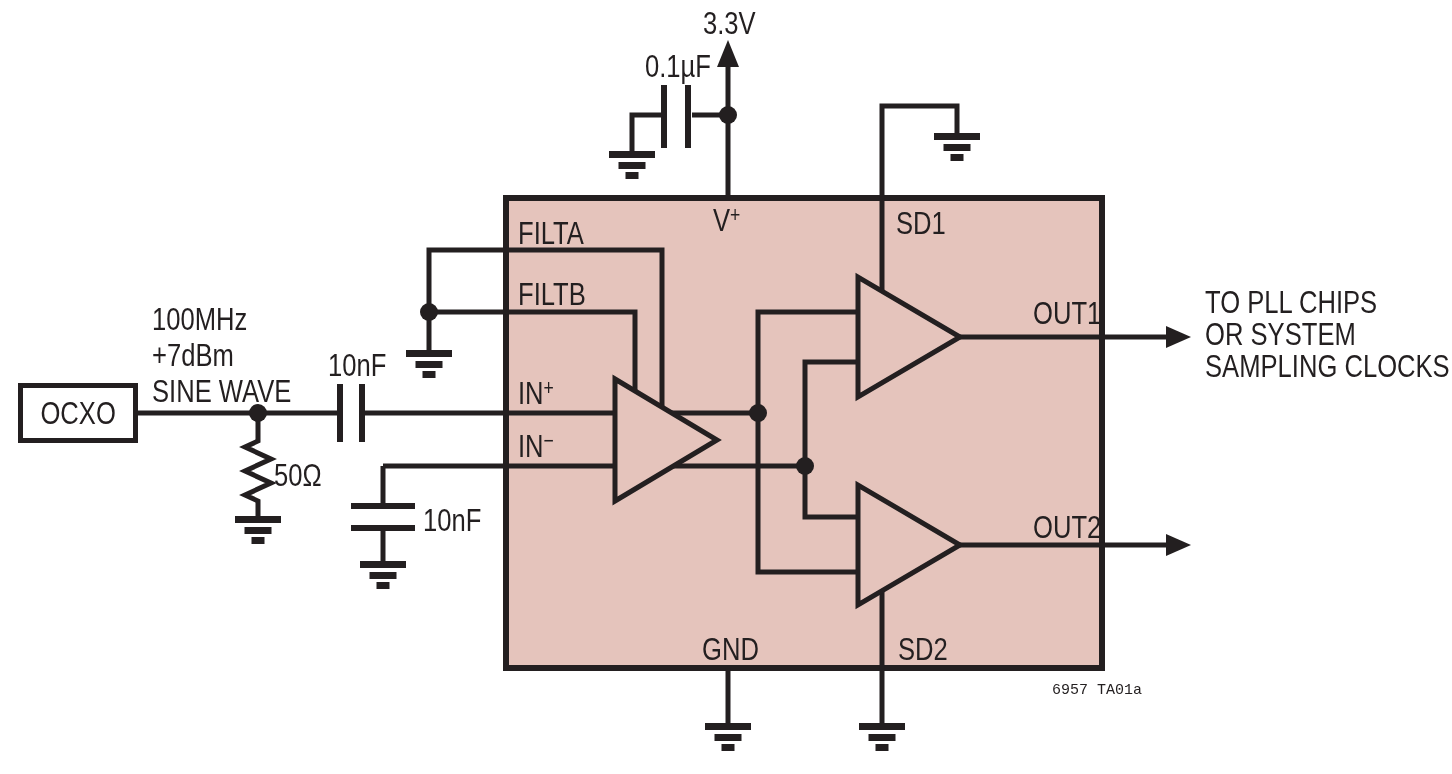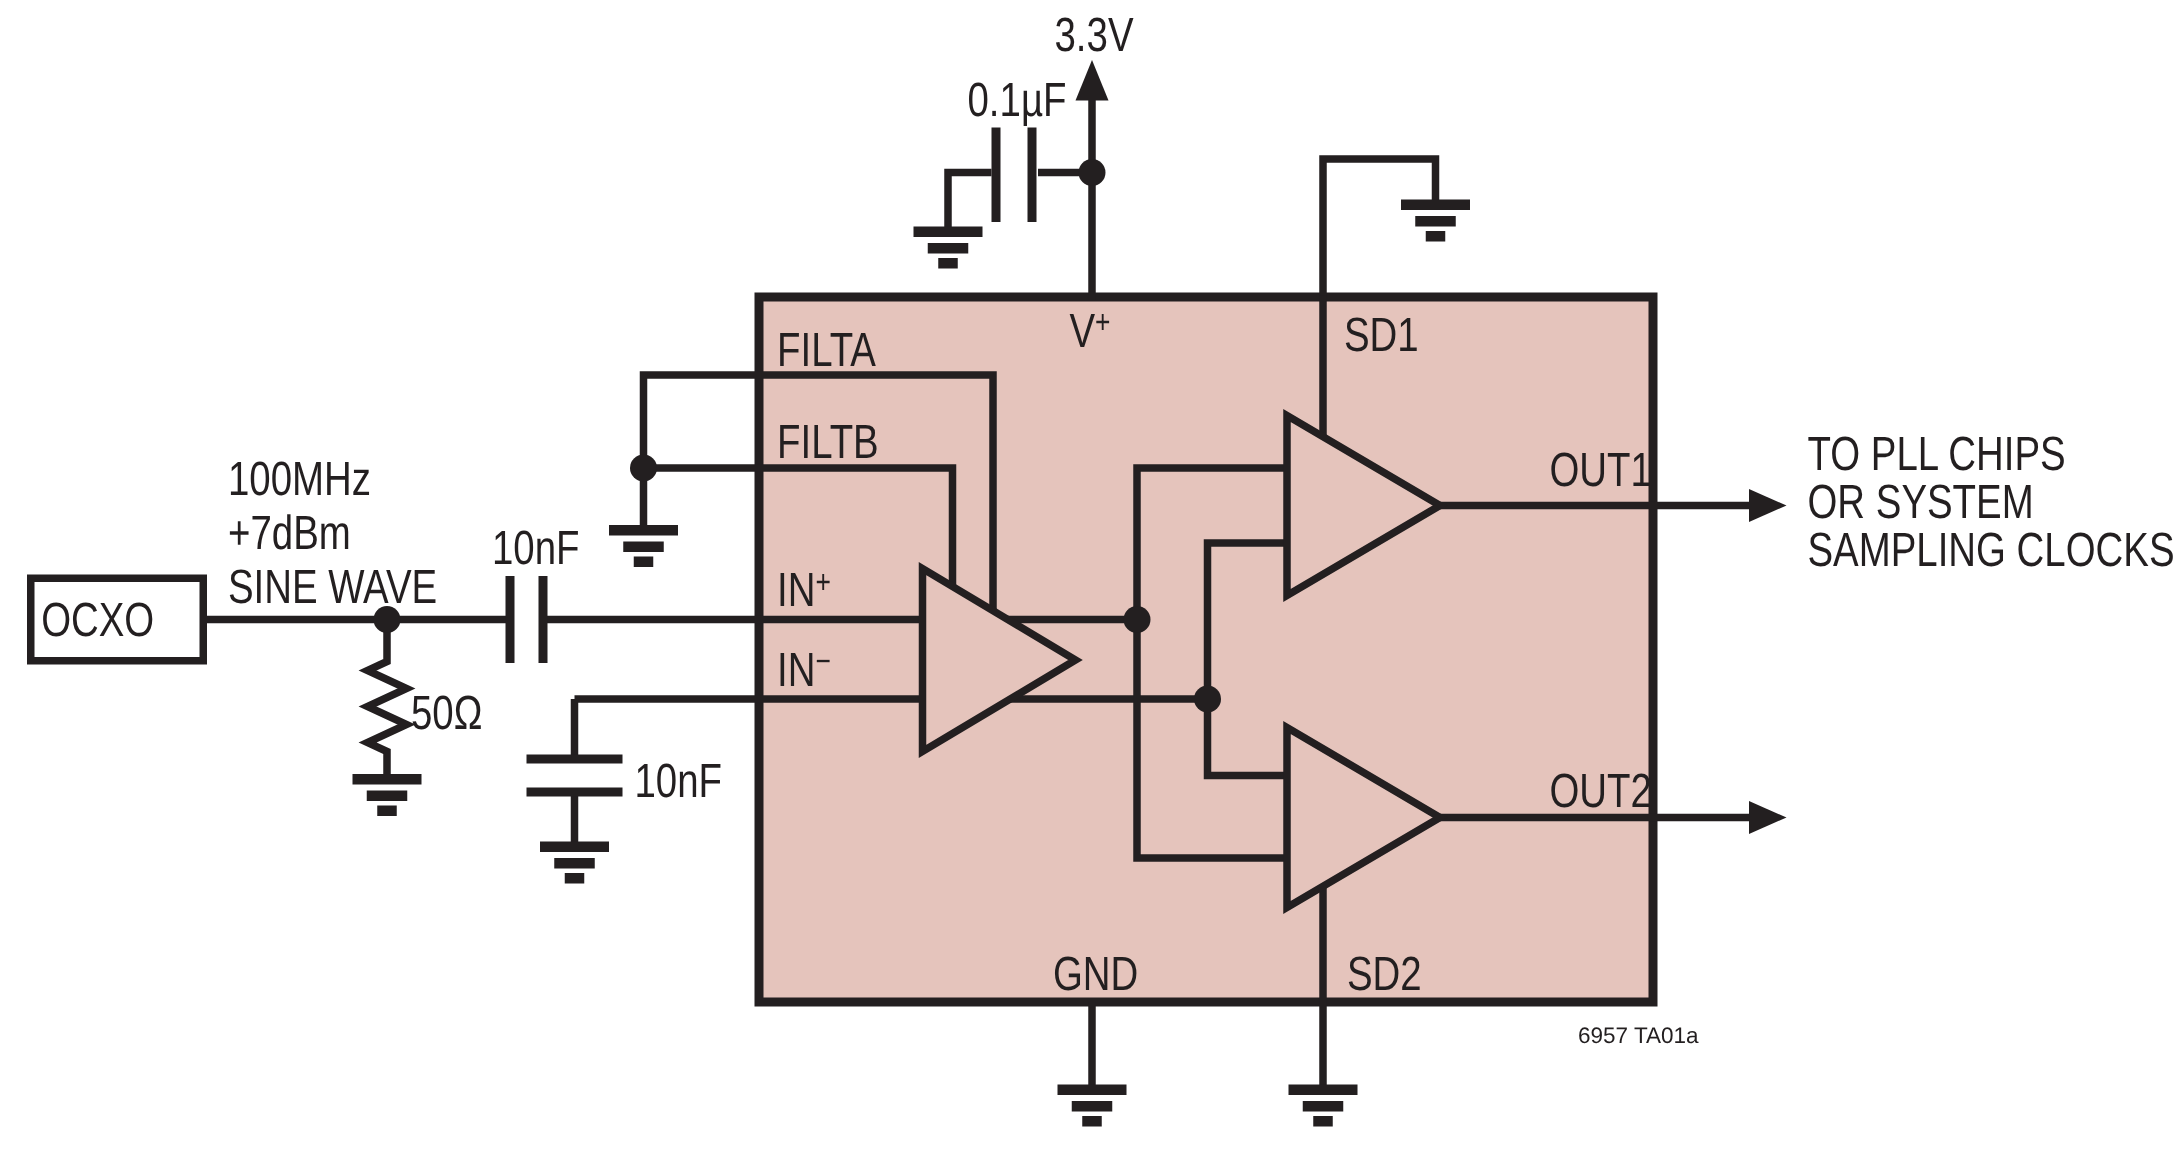--- a/index.html
+++ b/index.html
@@ -20,25 +20,25 @@
   .lbl {
     position:absolute; white-space:nowrap; line-height:1;
     font-size:32px; color:#231f20;
     transform:scaleX(0.8); transform-origin:0 0;
   }
   .lbl .sup { font-size:22px; position:relative; top:-9px; }
   .multiline div { line-height:36px; }
   .note div { line-height:32px; }
   .small {
     position:absolute; white-space:nowrap; line-height:1;
-    font-size:15px; color:#231f20;
+    font-size:15px; color:#231f20;font-family:Liberation Mono, monospace;
   }
   .ocxo-wrap {
     position:absolute; left:18px; top:383px; width:120px; height:60px;
-    display:flex; align-items:center; justify-content:flex-start;
+    display:flex; align-items:center; justify-content:center;
   }
   .ocxo-wrap span { font-size:32px; display:inline-block; transform:scaleX(0.8); }
 </style>
 </head>
 <body>
 
 <div class="canvas">
 
   <svg class="gfx" width="1452" height="774" viewBox="0 0 1452 774">
     <defs>

